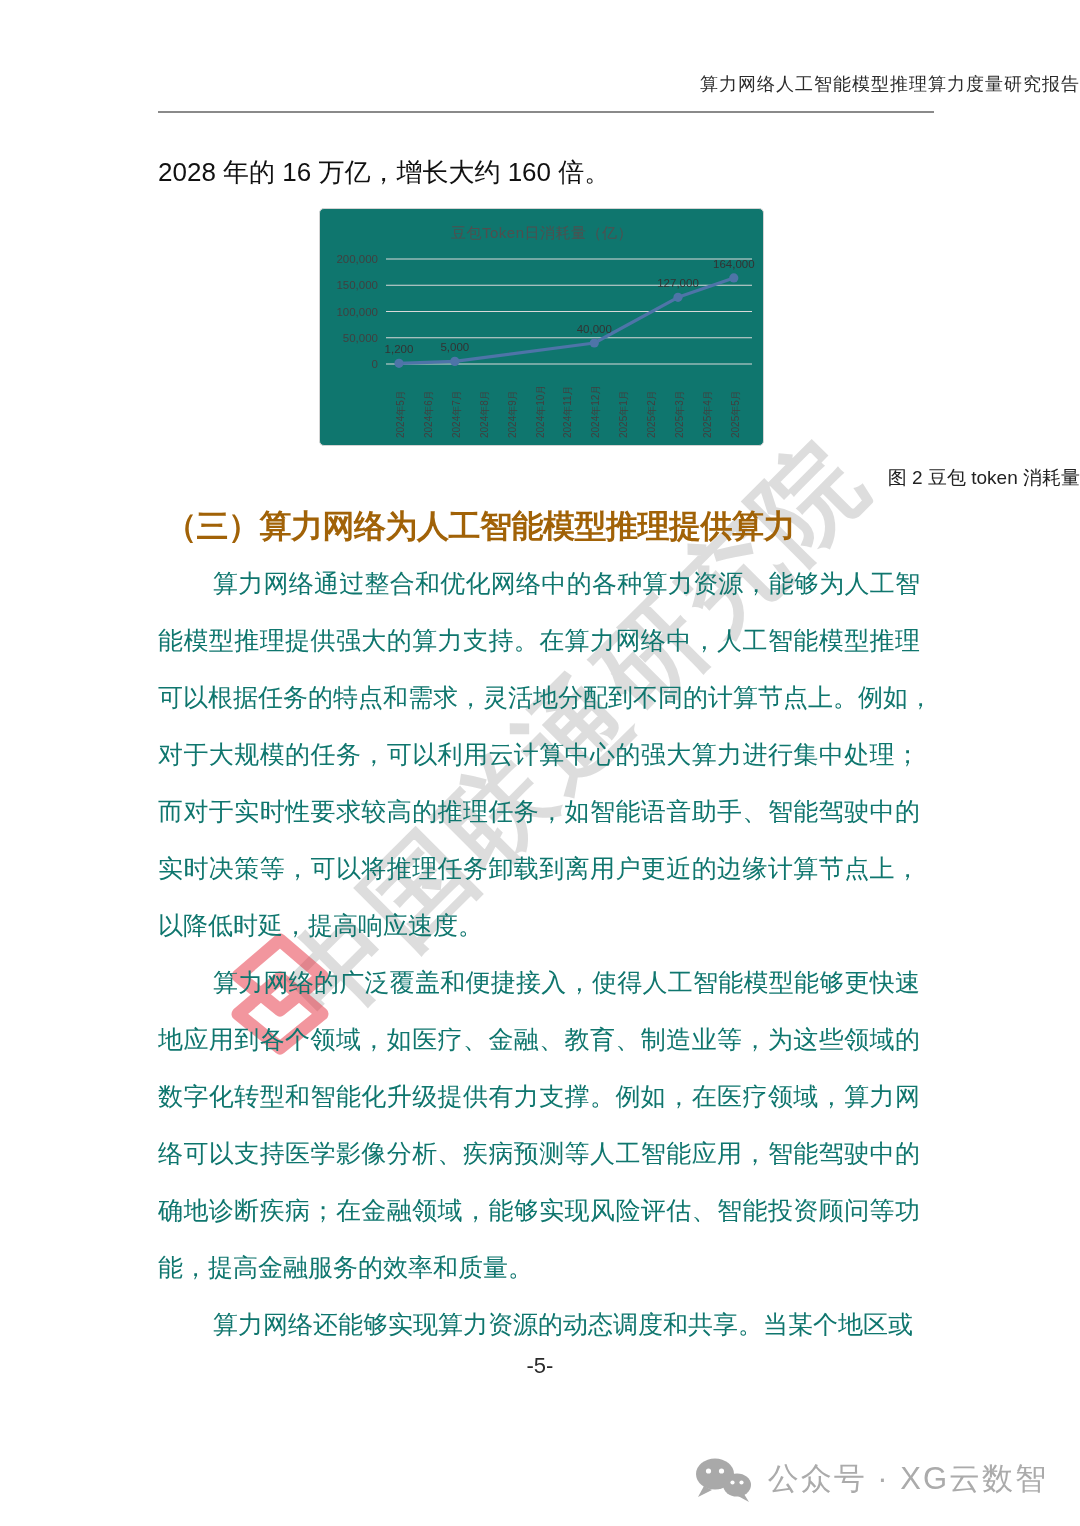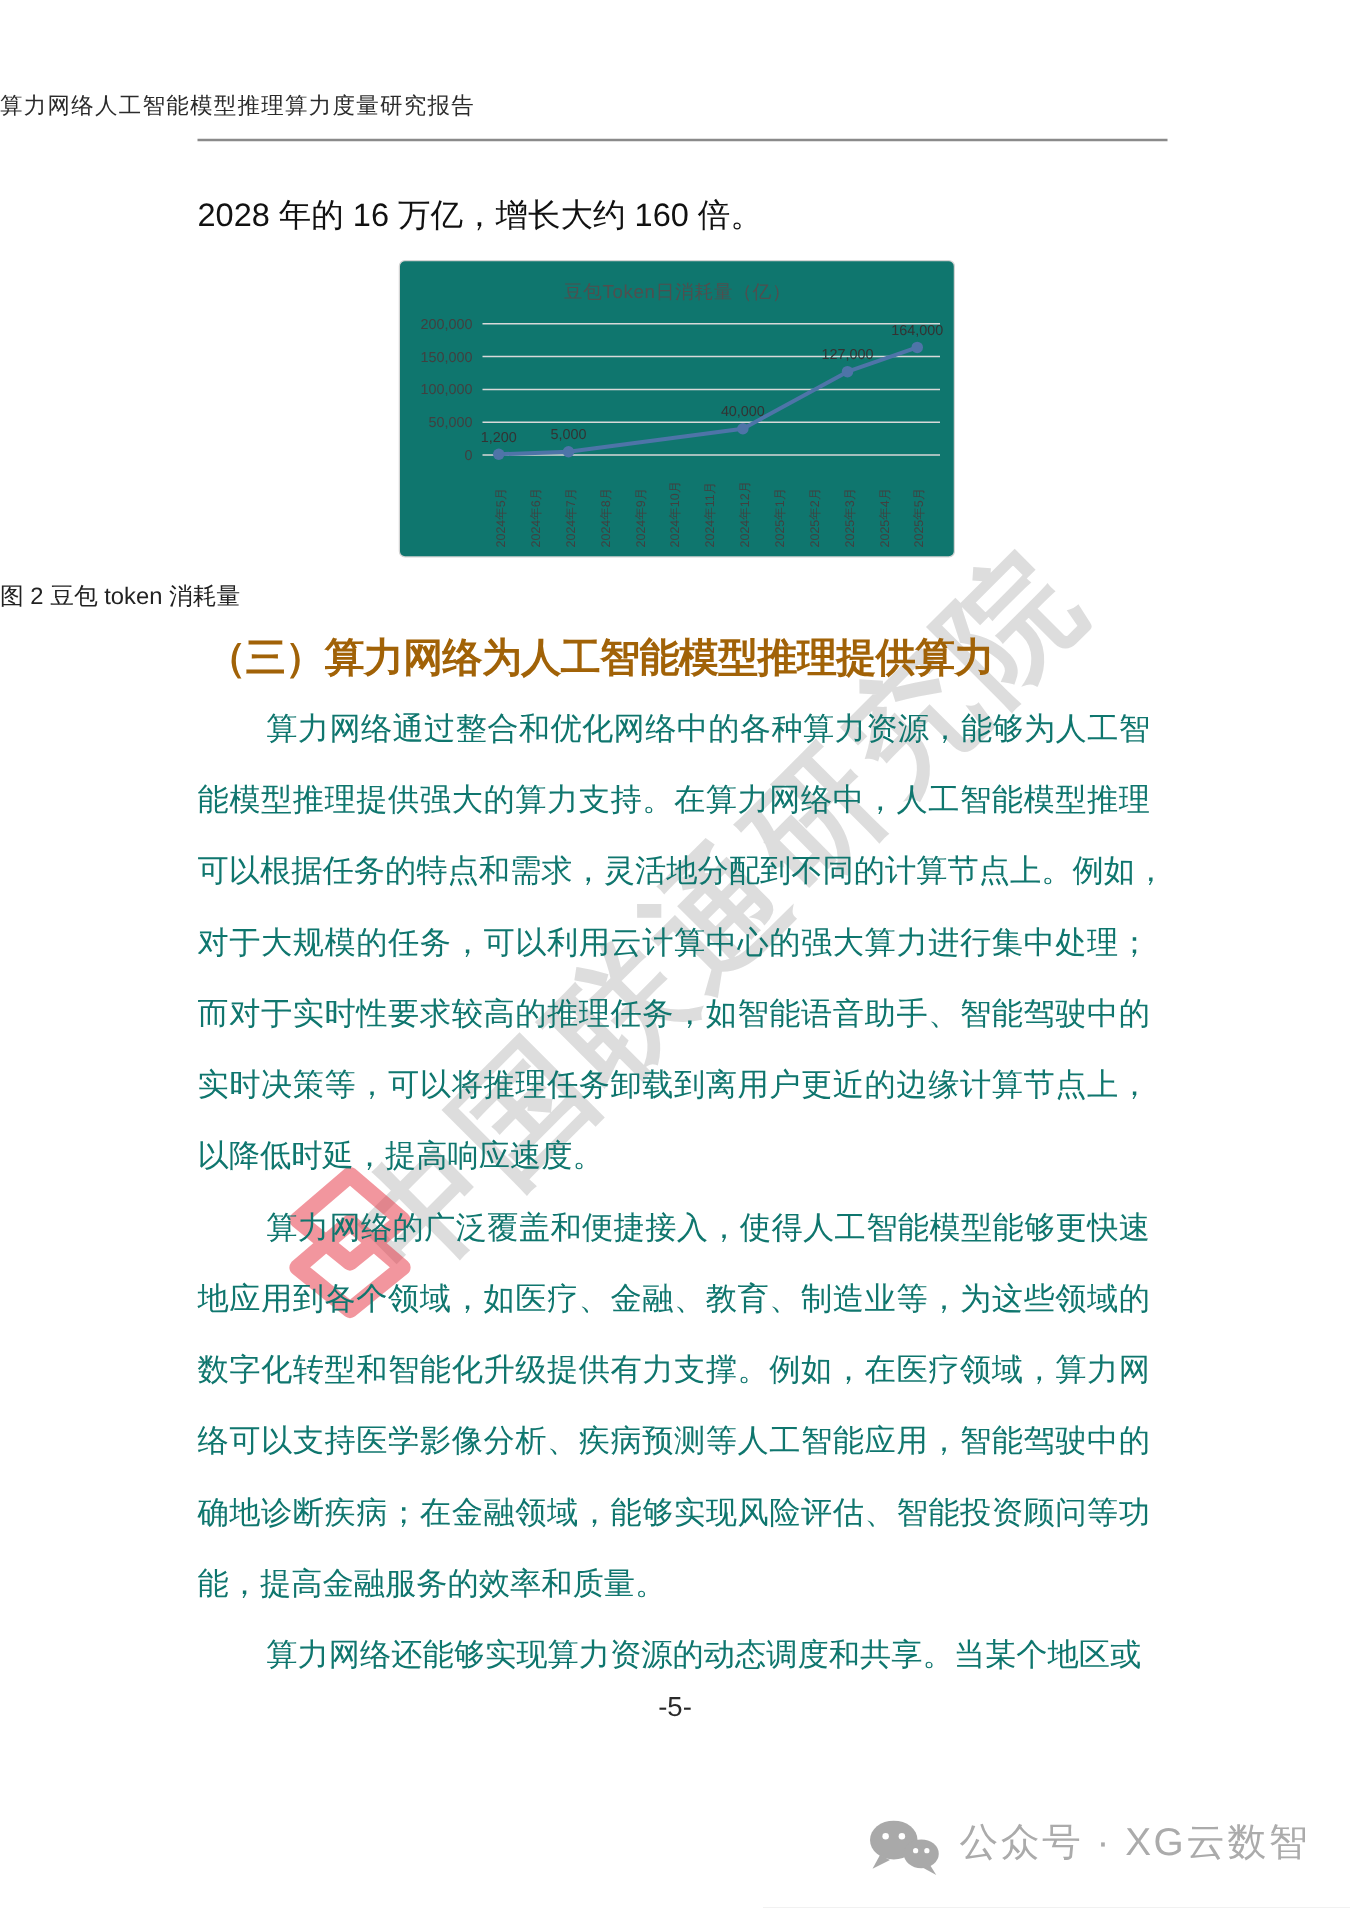--- a/index.html
+++ b/index.html
@@ -28,21 +28,21 @@
   .wm-logo{
     position:absolute;
     left:220px;top:928px;
     width:120px;height:130px;
     z-index:0;
     opacity:0.5;
   }
   
   .hdr-title{
     position:absolute;top:70px;left:0;width:100%;
-    text-align:left;
+    text-align:right;
     font-size:18px;line-height:28px;
     color:#2b2b2b;
     letter-spacing:1px;
     z-index:2;
   }
   .hdr-rule{
     position:absolute;top:111px;left:158px;width:776px;height:2px;
     background:#8a8a8a;
     z-index:2;
   }
@@ -57,21 +57,21 @@
     position:absolute;left:319px;top:208px;width:445px;height:238px;
     background:#0f766e;
     border:1px solid #d4d4d4;
     border-radius:5px;
     box-sizing:border-box;
     z-index:2;
   }
   .chart-box svg{display:block;width:443px;height:236px;}
   .fig-caption{
     position:absolute;top:464px;left:0;width:100%;
-    text-align:left;
+    text-align:right;
     font-size:19px;line-height:27px;
     color:#222;
     z-index:2;
   }
   .sec-heading{
     position:absolute;top:506px;left:165px;width:860px;
     font-size:32px;line-height:40px;
     font-weight:bold;
     letter-spacing:-0.5px;
     color:#a16207;
@@ -95,21 +95,21 @@
   .page-num{
     position:absolute;top:1350px;left:0;width:100%;
     text-align:center;
     font-size:22px;line-height:32px;
     color:#2a2a2a;
     z-index:2;
   }
   
   .footer-wm{
     position:absolute;top:1453px;right:32px;height:52px;
-    display:flex;gap:14px;
+    display:flex;align-items:center;gap:14px;
     color:#ababab;
     font-size:31px;
     letter-spacing:2px;
     z-index:2;
   }
   .footer-wm svg{display:block;}
 </style>
 </head>
 <body>
 

